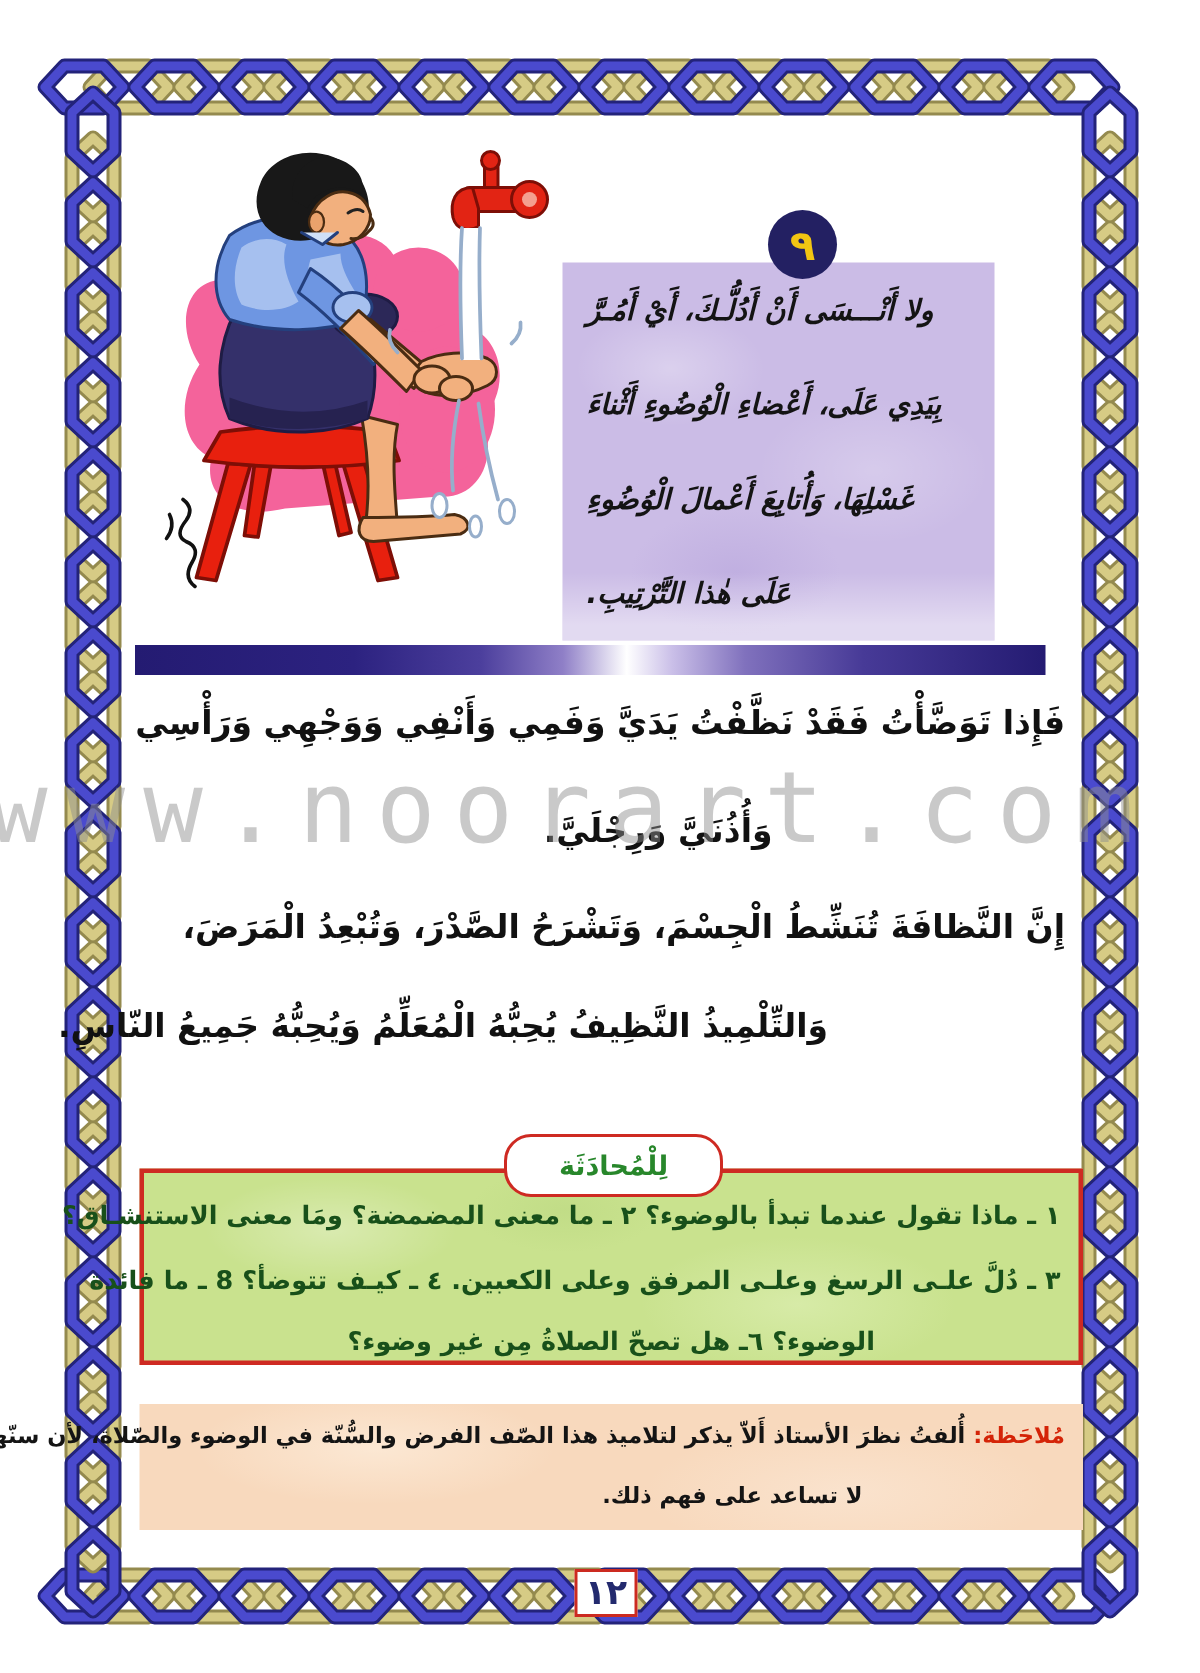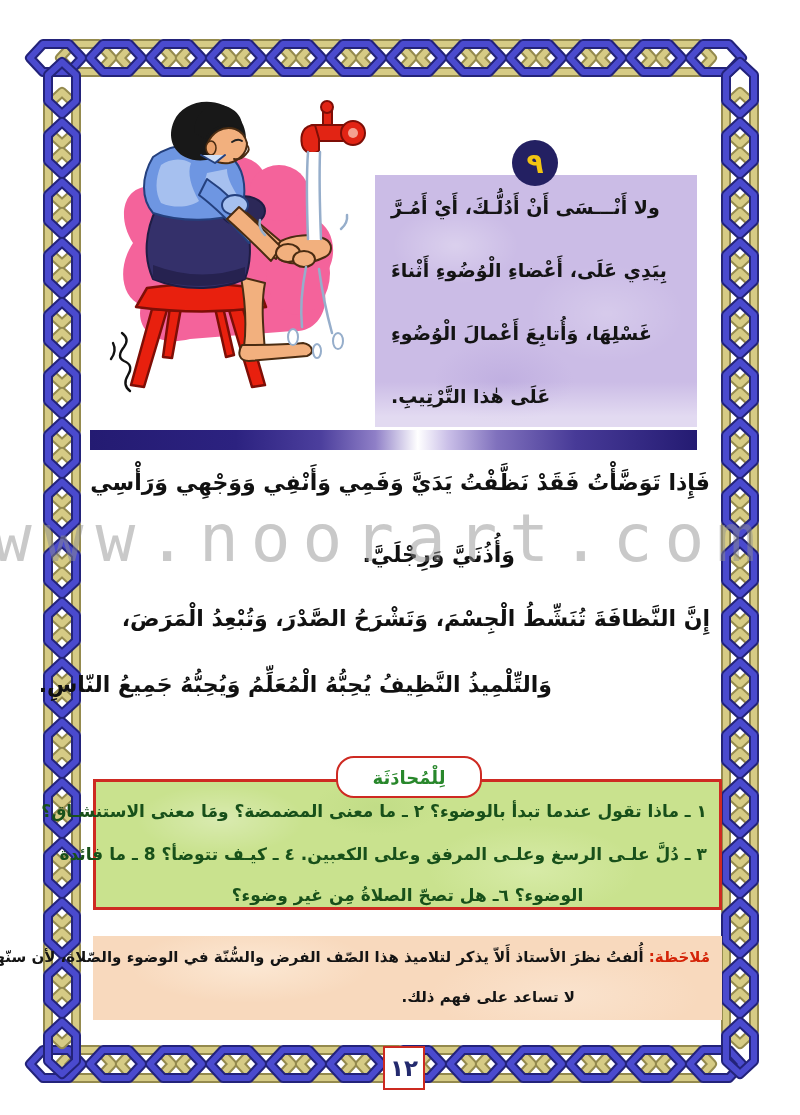--- a/index.html
+++ b/index.html
@@ -364,21 +364,21 @@
 
       <g fill="none" stroke="#111" stroke-width="2.4">
         <path d="M27,238 q8,6 2,14 q-8,10 0,14 q10,4 4,14 q-6,10 2,16"></path>
         <path d="M18,248 q4,8 -2,16"></path>
       </g>
     </g>
   </svg>
 
   <div class="abs badge" style="left:512px;top:140px;">٩</div>
 
-  <div class="abs intro" style="left:375px;top:175px;width:322px;height:252px;">
+  <div class="abs intro" style="left:375px;top:175px;width:288px;height:252px;font-style:italic;">
     <div class="intro-line ar">ولا أَنْـــسَى أَنْ أَدُلُّـكَ، أَيْ أَمُـرَّ</div>
     <div class="intro-line ar">بِيَدِي عَلَى، أَعْضاءِ الْوُضُوءِ أَثْناءَ</div>
     <div class="intro-line ar">غَسْلِهَا، وَأُتابِعَ أَعْمالَ الْوُضُوءِ</div>
     <div class="intro-line ar">عَلَى هٰذا التَّرْتِيبِ.</div>
   </div>
 
   <div class="abs divider-bar" style="left:90px;top:430px;width:607px;height:20px;"></div>
 
   <div class="abs bodyline ar" style="right:90px;top:470px;">فَإِذا تَوَضَّأْتُ فَقَدْ نَظَّفْتُ يَدَيَّ وَفَمِي وَأَنْفِي وَوَجْهِي وَرَأْسِي</div>
   <div class="abs bodyline ar" style="right:90px;top:606px;">إِنَّ النَّظافَةَ تُنَشِّطُ الْجِسْمَ، وَتَشْرَحُ الصَّدْرَ، وَتُبْعِدُ الْمَرَضَ،</div>
@@ -396,15 +396,15 @@
   </div>
 
   <div class="abs note" style="left:93px;top:936px;width:629px;height:84px;">
     <div class="abs note-line ar" style="right:12px;top:12px;">
       <span class="note-label">مُلاحَظة:</span>
       <span>أُلفتُ نظرَ الأستاذ أَلاّ يذكر لتلاميذ هذا الصّف الفرض والسُّنّة في الوضوء والصّلاة، لأن سنّهم الآن</span>
     </div>
     <div class="abs note-line ar" style="right:147px;top:52px;">لا تساعد على فهم ذلك.</div>
   </div>
 
-  <div class="abs pagenum" style="left:383px;top:1046px;width:42px;height:44px;">١٢</div>
+  <div class="abs pagenum" style="left:383px;top:1046px;width:42px;height:32px;">١٢</div>
 
 </div>
 
 </body></html>

